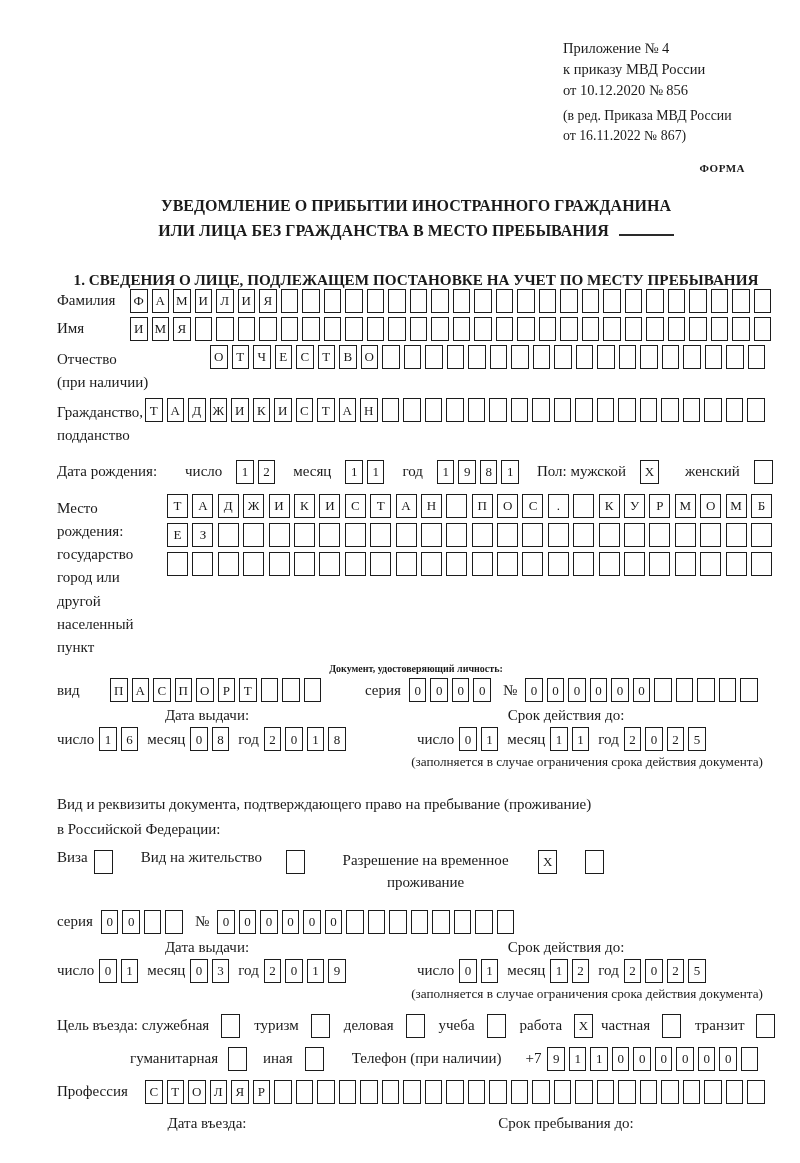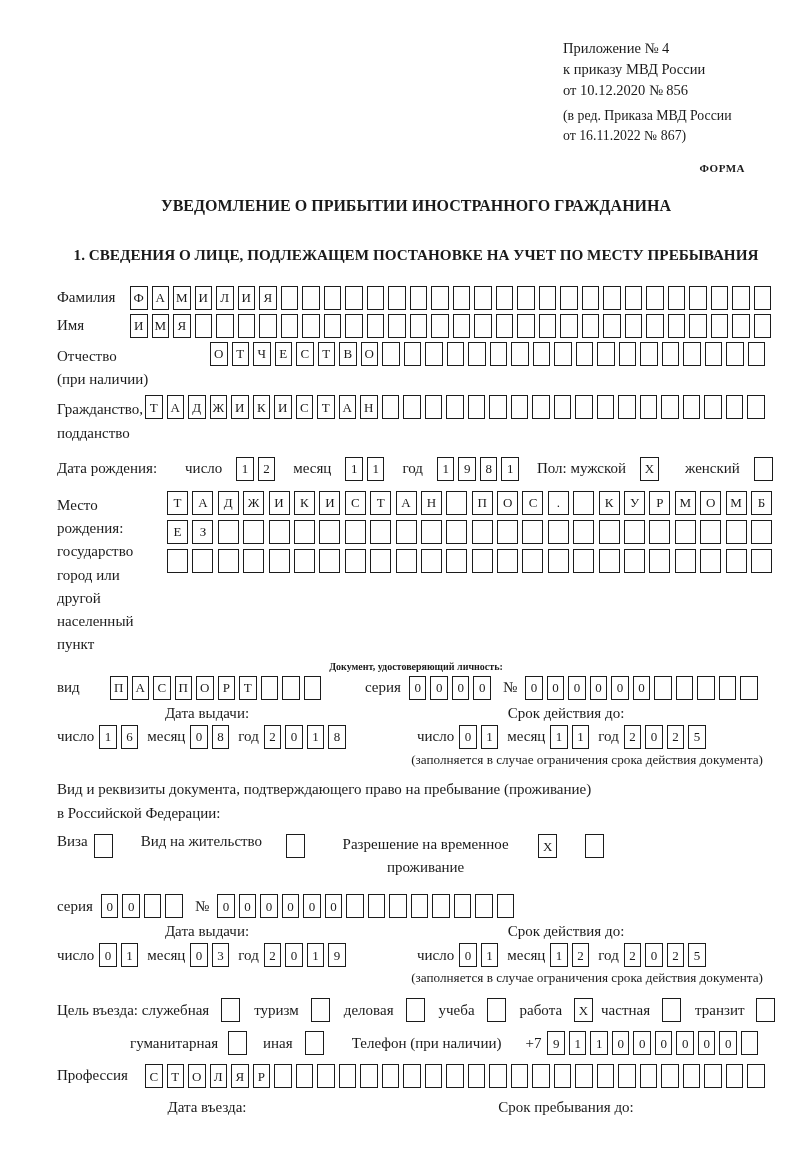--- a/index.html
+++ b/index.html
@@ -31,21 +31,21 @@
   }
   .wide .cell { width:21px; margin-right:4.4px; }
   .cb .cell { width:19px; }
 
   
   .frow { display:flex; align-items:flex-start; margin-bottom:4px; }
   .flabel { flex:none; padding-top:3px; }
   .lbl { flex:none; }
   .w73 { width:73px; } .w153 { width:153px; } .w88 { width:88px; } .w110 { width:110px; }
   .lbl2 { line-height:1.55; }
-  .first-field { margin-top:22px; }
+  .first-field { }
 
   .birth-row { margin-top:12px; margin-bottom:10px; display:flex; align-items:center; gap:14px; }
   .gap12 { width:6px; }
 
   .bp-rows > .cellrow { margin-bottom:5px; }
 
   .doc-heading { text-align:center; font-weight:bold; font-size:10px; margin:3px 0 4px; }
 
   .vid-row { display:flex; align-items:center; margin-bottom:2px; }
   .vid-row .type-lbl { width:53px; }
@@ -55,21 +55,21 @@
   .dhead-left { width:300px; text-align:center; flex:none; }
   .dhead-right { flex:1; text-align:center; }
 
   .drow { display:flex; align-items:center; }
   .dgroup { display:flex; align-items:center; gap:5px; flex:none; }
   .dgroup-left { width:300px; }
   .dgroup-right { margin-left:60px; }
 
   .note-r { text-align:right; padding-right:12px; font-size:13.2px; margin-top:3px; }
 
-  .intro { margin-top:9px; line-height:1.65; }
+  .intro { margin-top:22px; line-height:1.65; }
 
   .opts-row { margin-top:7px; display:flex; align-items:flex-start; }
   .opt { display:flex; align-items:flex-start; }
   .opt .cellrow { margin-top:1px; }
   .optblock { text-align:center; line-height:1.5; }
   .ob205 { width:205px; } .ob195 { width:190px; }
   .opt-gap6 { width:6px; } .opt-gap24 { width:24px; } .opt-gap14 { width:14px; } .opt-gap10 { width:10px; }
 
   .series-row { display:flex; align-items:center; margin-top:16px; margin-bottom:2px; }
 
@@ -94,20 +94,23 @@
     <div>от 10.12.2020 № 856</div>
     <div class="edition">
       <div>(в ред. Приказа МВД России</div>
       <div>от 16.11.2022 № 867)</div>
     </div>
   </div>
   <div class="forma">ФОРМА</div>
 
   <div class="title">
     <div>УВЕДОМЛЕНИЕ О ПРИБЫТИИ ИНОСТРАННОГО ГРАЖДАНИНА</div>
+    <div>
+      <span>ИЛИ ЛИЦА БЕЗ ГРАЖДАНСТВА В МЕСТО ПРЕБЫВАНИЯ</span><span class="blank-line"></span>
+    </div>
   </div>
   <div class="sec-heading">1. СВЕДЕНИЯ О ЛИЦЕ, ПОДЛЕЖАЩЕМ ПОСТАНОВКЕ НА УЧЕТ ПО МЕСТУ ПРЕБЫВАНИЯ</div>
 
   <div class="frow first-field">
     <div class="flabel w73">Фамилия</div>
     <div class="cellrow">
         <span class="cell">Ф</span>
         <span class="cell">А</span>
         <span class="cell">М</span>
         <span class="cell">И</span>

